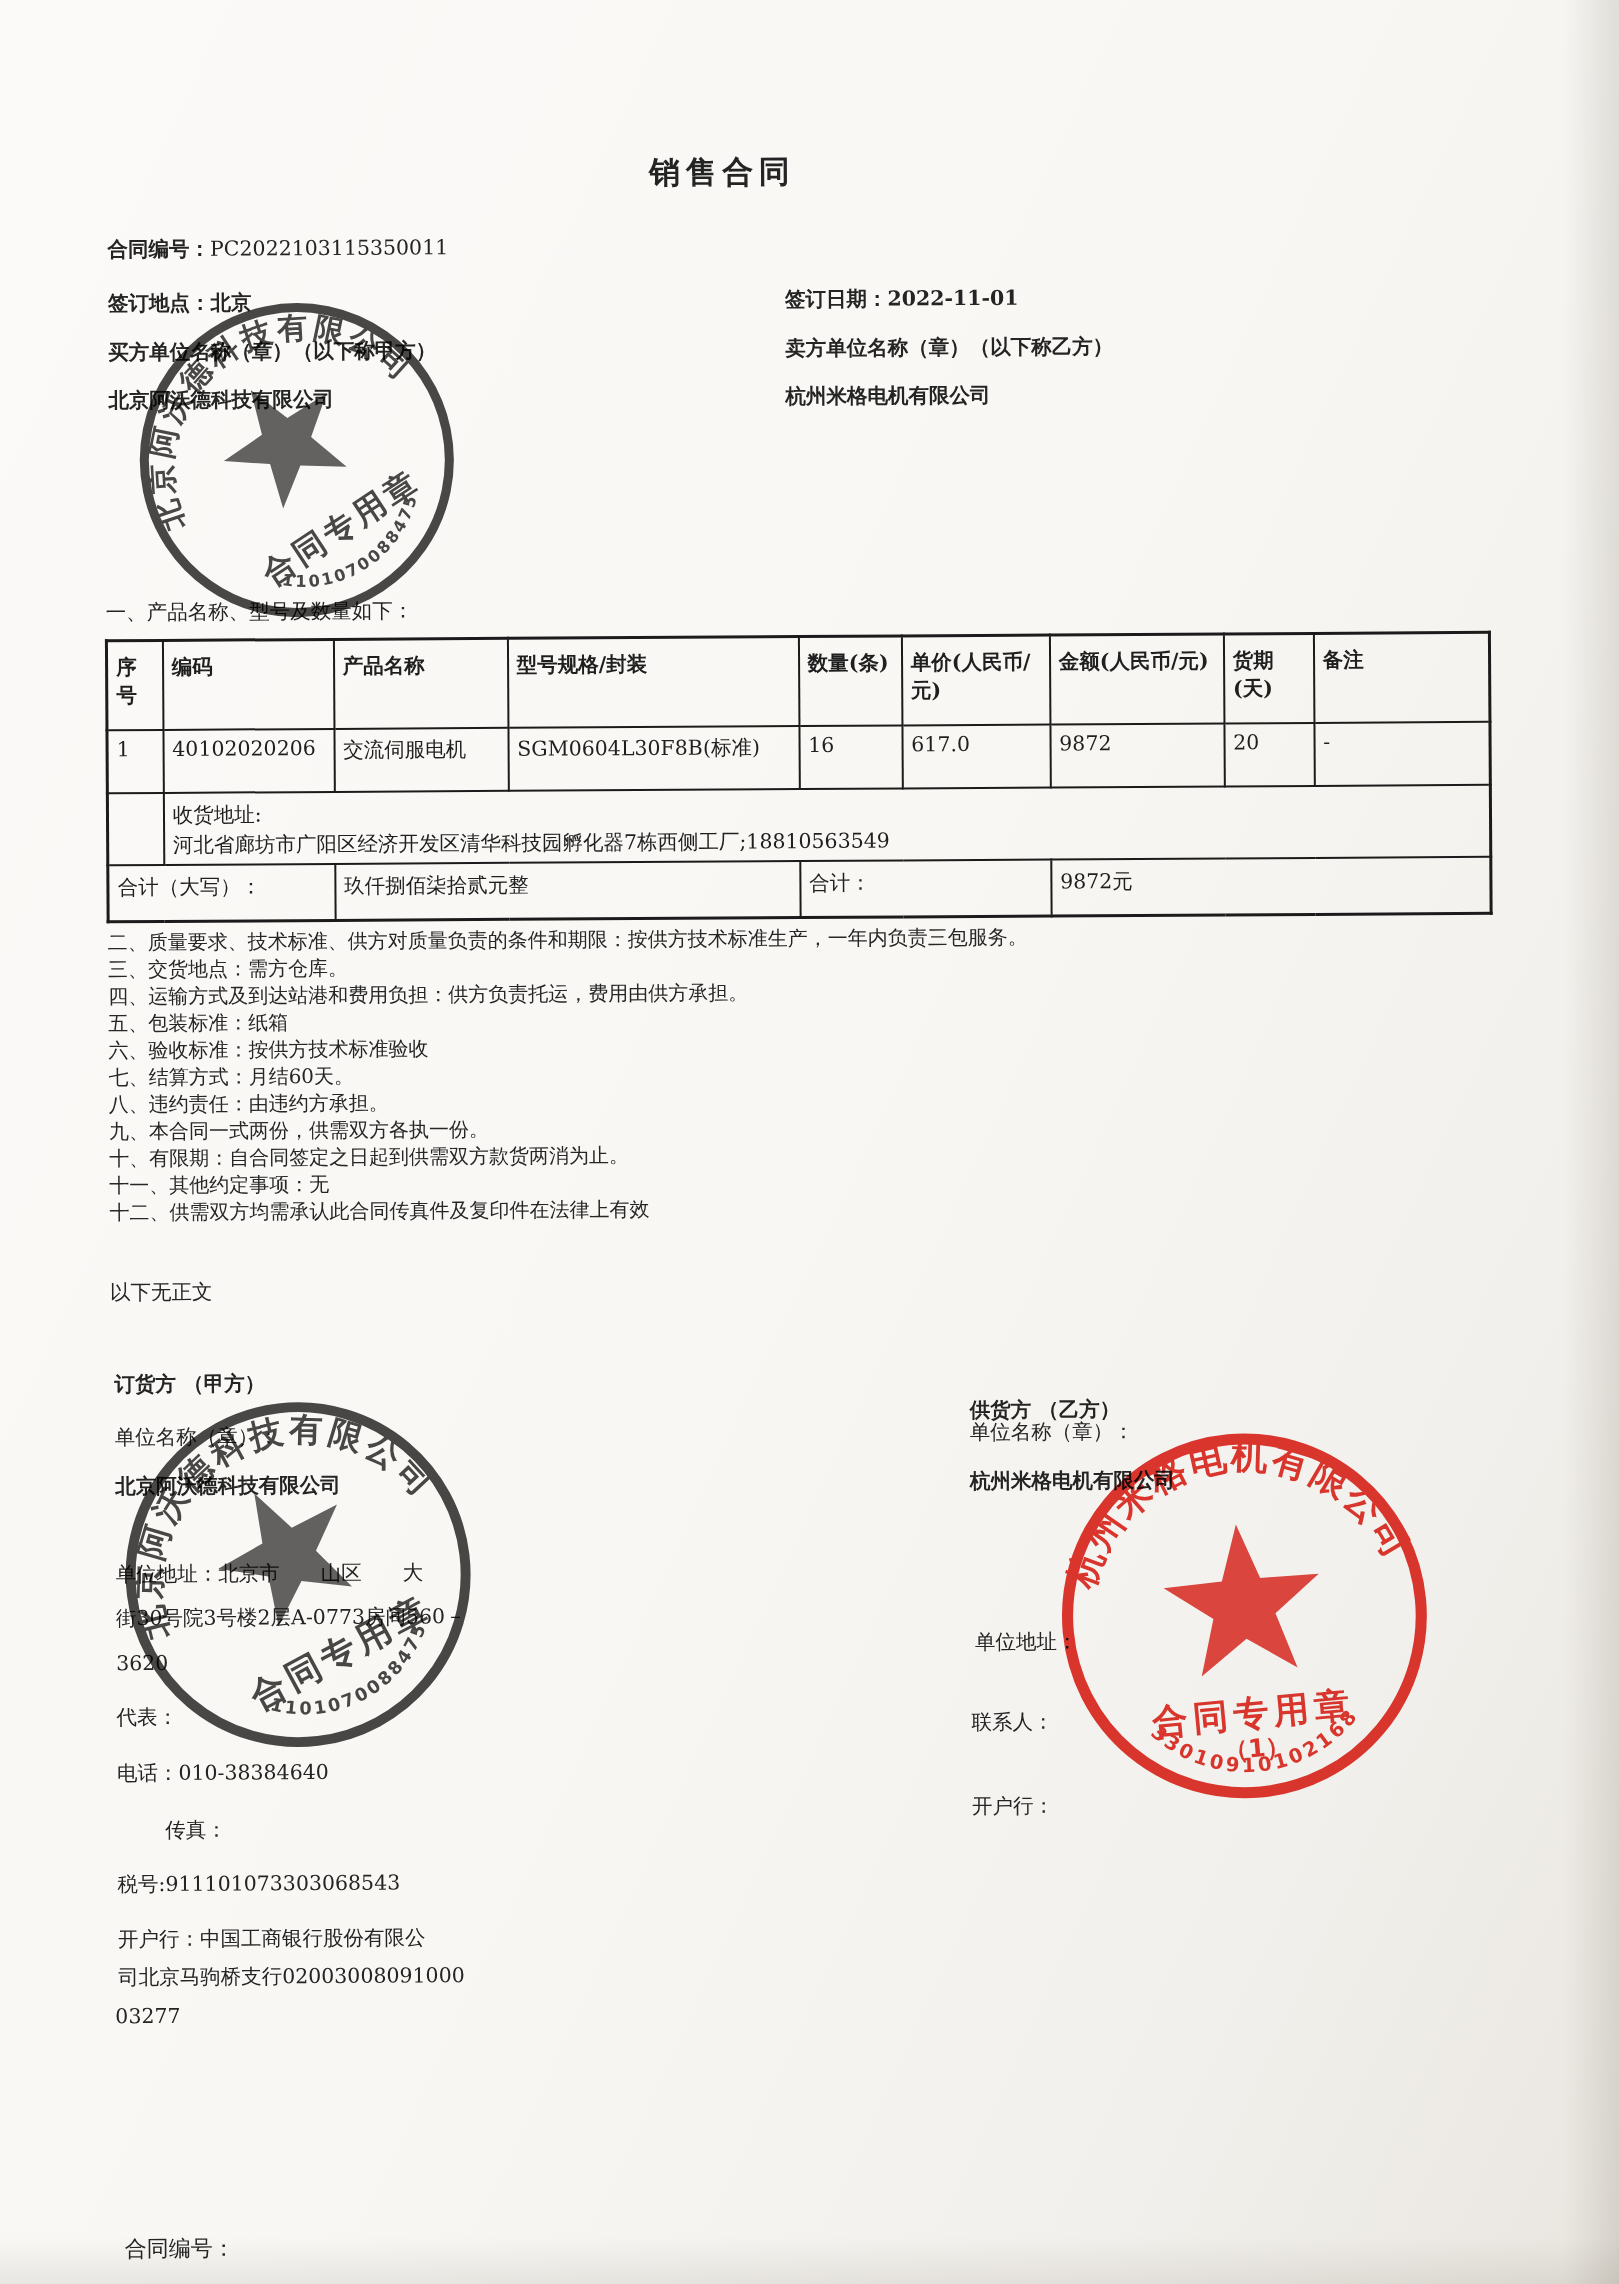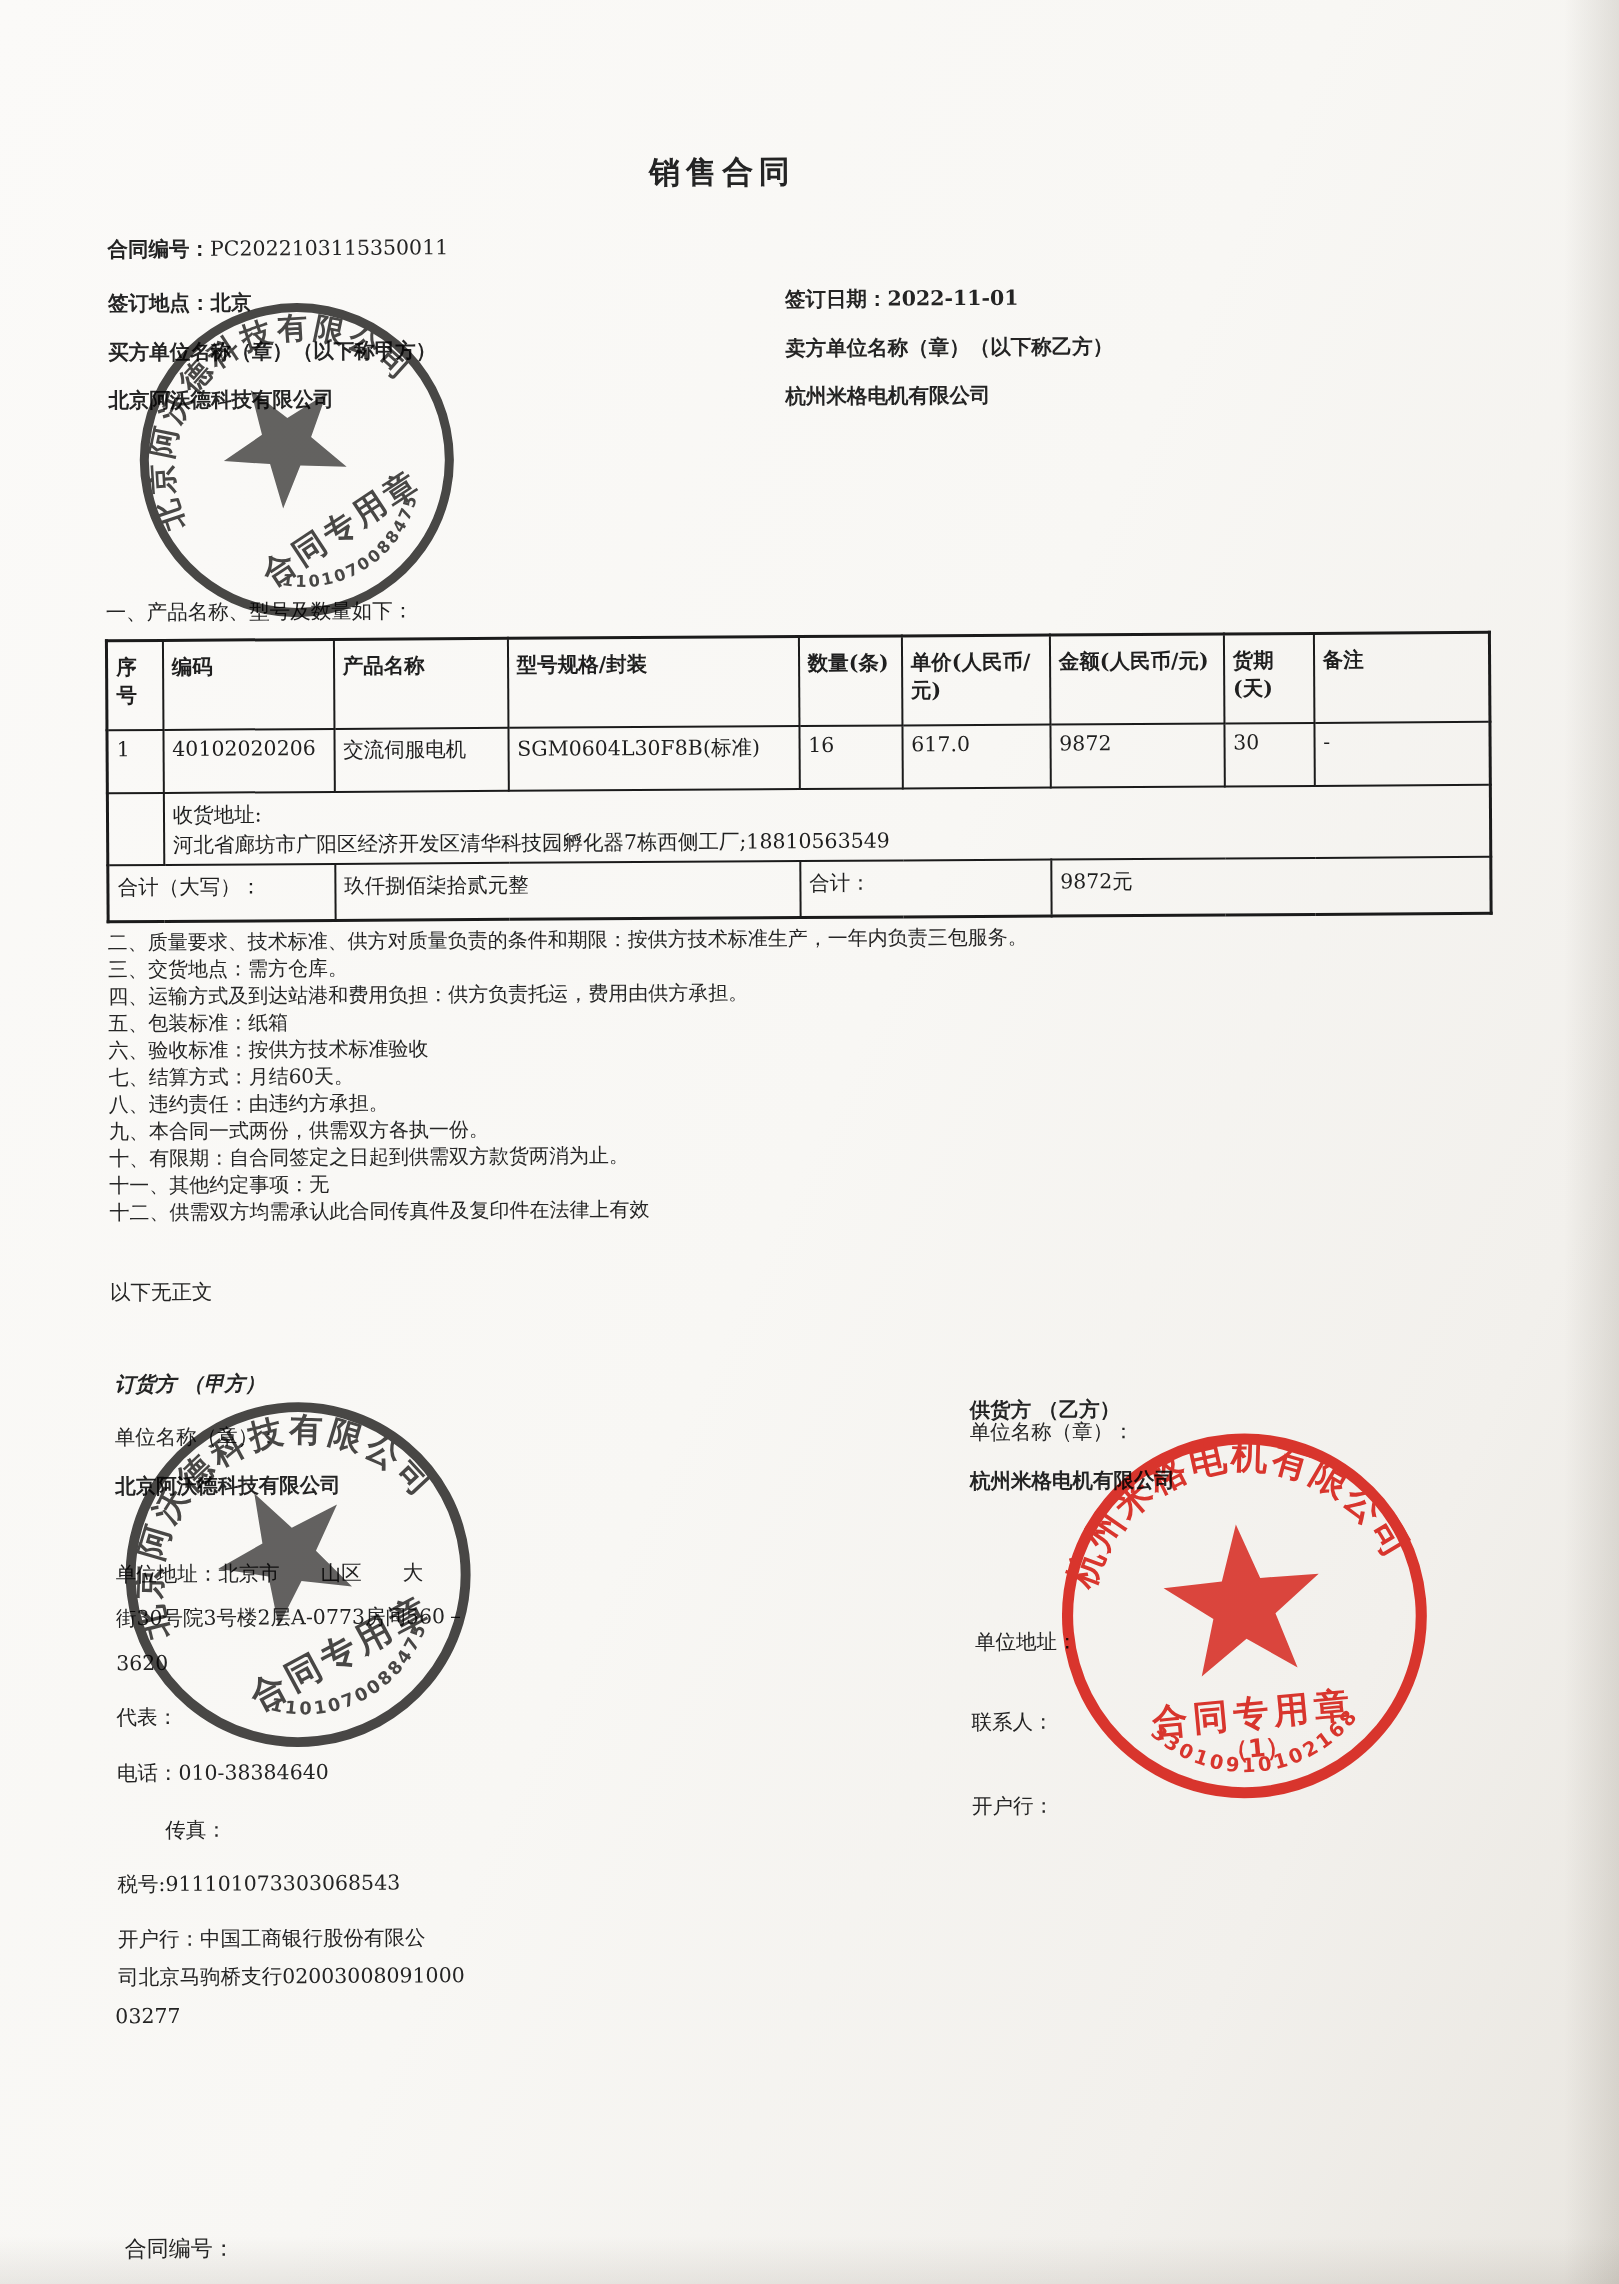--- a/index.html
+++ b/index.html
@@ -86,21 +86,21 @@
         <th>备注</th>
       </tr>
       <tr class="row1">
         <td>1</td>
         <td>40102020206</td>
         <td>交流伺服电机</td>
         <td>SGM0604L30F8B(标准)</td>
         <td>16</td>
         <td>617.0</td>
         <td>9872</td>
-        <td>30</td>
+        <td>20</td>
         <td>-</td>
       </tr>
       <tr class="addr">
         <td></td>
         <td colspan="8" class="addr-cell">
           <div>收货地址:</div>
           <div>河北省廊坊市广阳区经济开发区清华科技园孵化器7栋西侧工厂;18810563549</div>
         </td>
       </tr>
       <tr class="tot">
@@ -121,21 +121,21 @@
       <div>七、结算方式：月结60天。</div>
       <div>八、违约责任：由违约方承担。</div>
       <div>九、本合同一式两份，供需双方各执一份。</div>
       <div>十、有限期：自合同签定之日起到供需双方款货两消为止。</div>
       <div>十一、其他约定事项：无</div>
       <div>十二、供需双方均需承认此合同传真件及复印件在法律上有效</div>
     </div>
 
     <div class="t fs30" style="left:109px;top:1276px;">以下无正文</div>
 
-    <div class="t fs30 b" style="left:113px;top:1368px;font-style:italic;">订货方 （甲方）</div>
+    <div class="t fs30 b" style="left:113px;top:1368px;">订货方 （甲方）</div>
     <div class="t fs30" style="left:113px;top:1421px;">单位名称（章）：</div>
     <div class="t fs30 b" style="left:113px;top:1470px;">北京阿沃德科技有限公司</div>
     <div class="t fs30" style="left:113px;top:1558px;">单位地址：北京市　　山区　　大</div>
     <div class="t fs30" style="left:113px;top:1602px;">街30号院3号楼2层A-0773房间560－</div>
     <div class="t fs30" style="left:113px;top:1647px;">3620</div>
     <div class="t fs30" style="left:113px;top:1701px;">代表：</div>
     <div class="t fs30" style="left:113px;top:1757px;">电话：010-38384640</div>
     <div class="t fs30" style="left:113px;top:1814px;margin-left:48px;">传真：</div>
     <div class="t fs30" style="left:113px;top:1868px;">税号:911101073303068543</div>
     <div class="t fs30" style="left:113px;top:1923px;">开户行：中国工商银行股份有限公</div>

